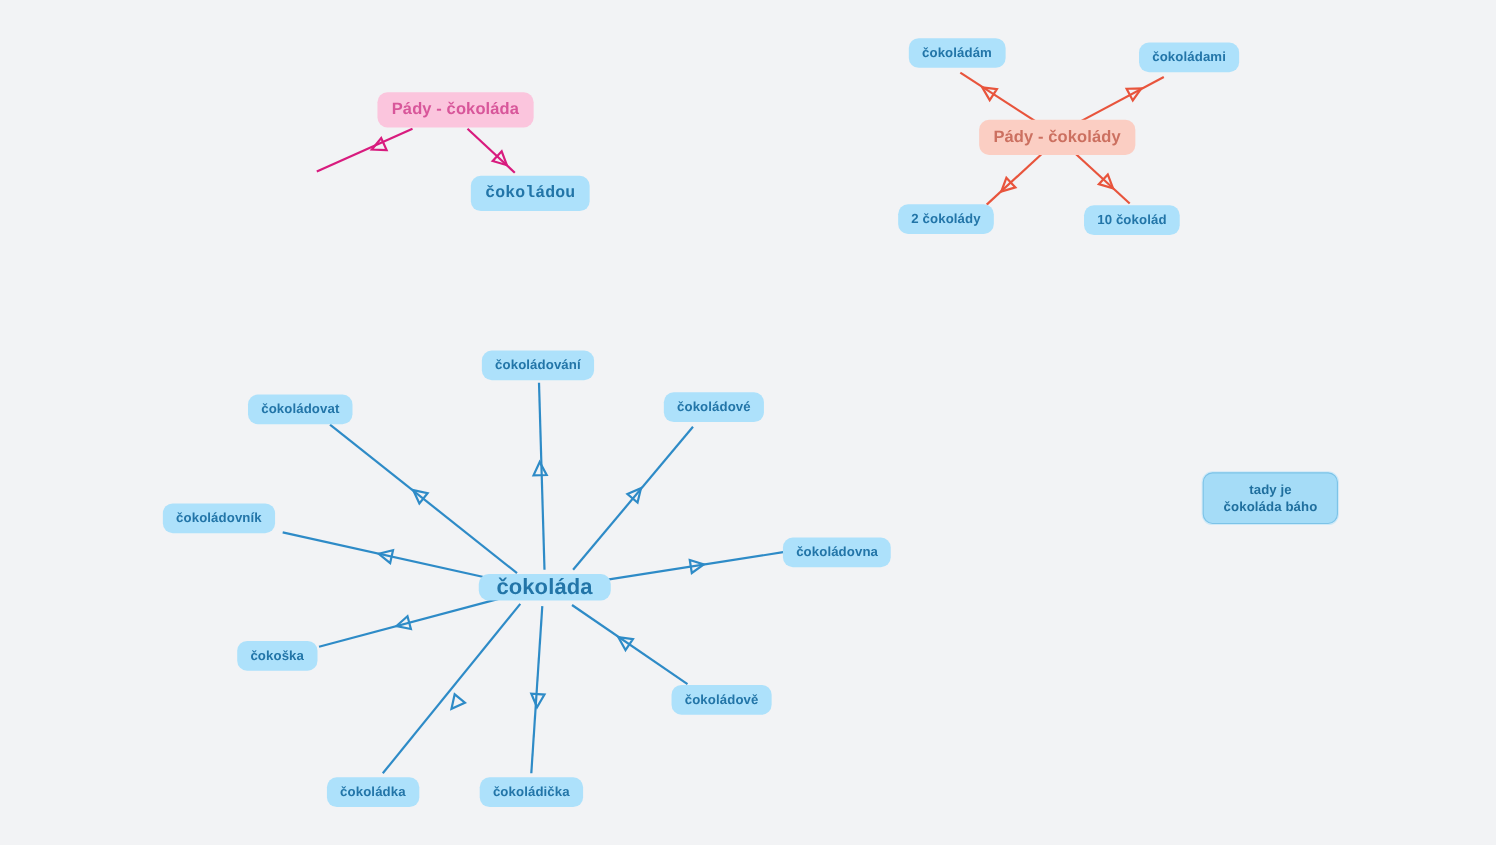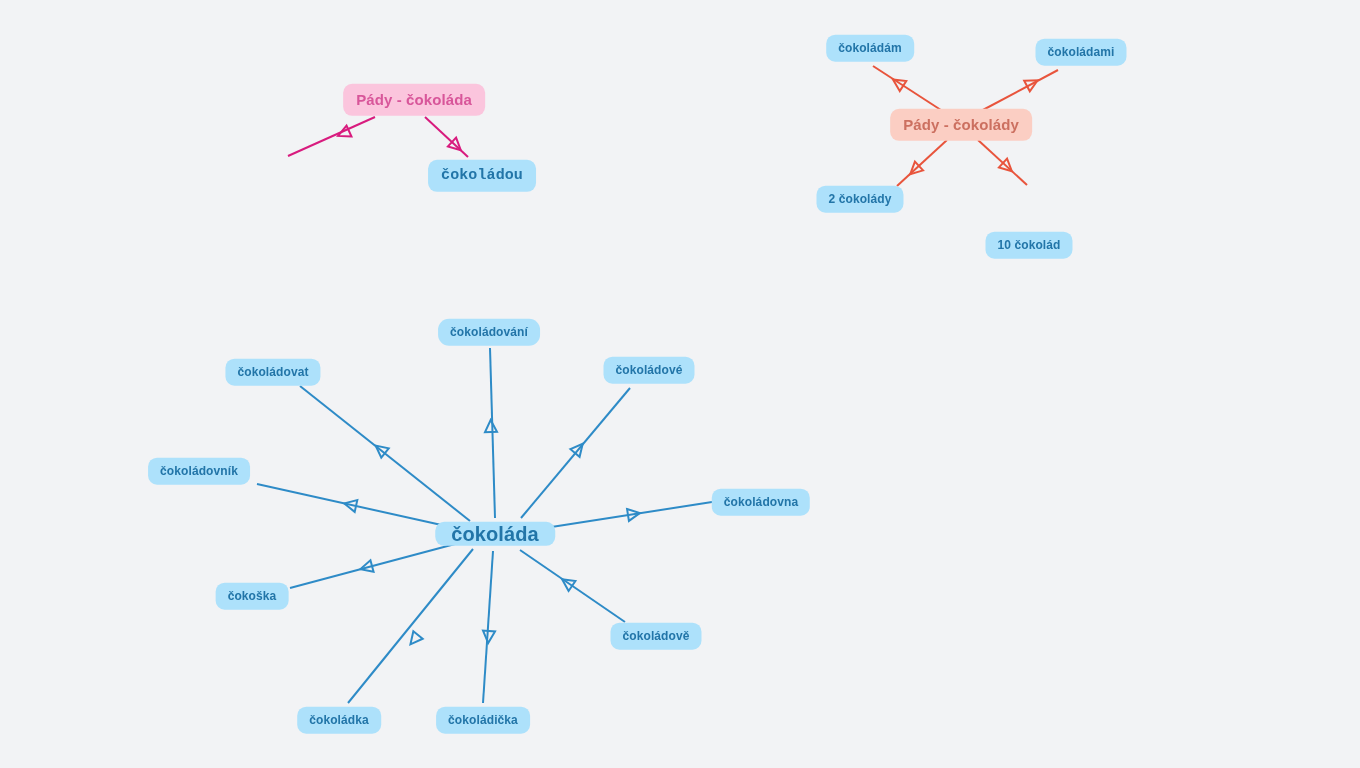--- a/index.html
+++ b/index.html
@@ -127,36 +127,38 @@
   <div class="node blue sz-md" style="left:482px; top:176px;font-family:Liberation Mono, monospace;">čokoládou</div>
 
   <div class="node salmon sz-md" style="left:961px; top:125px;">Pády - čokolády</div>
 
   <div class="node blue sz-sm" style="left:870px; top:48px;">čokoládám</div>
 
   <div class="node blue sz-sm" style="left:1081px; top:52px;">čokoládami</div>
 
   <div class="node blue sz-sm" style="left:860px; top:199px;">2 čokolády</div>
 
-  <div class="node blue sz-sm" style="left:1029px; top:200px;margin-top:45px;">10 čokolád</div>
+  <div class="node blue sz-sm" style="left:1029px; top:200px;">10 čokolád</div>
 
   <div class="node hub" style="left:495px; top:534px; padding:0 16px;">čokoláda</div>
 
-  <div class="node blue sz-sm" style="left:489px; top:332px;border-radius:11px;">čokoládování</div>
+  <div class="node blue sz-sm" style="left:489px; top:332px;">čokoládování</div>
 
   <div class="node blue sz-sm" style="left:273px; top:372px;">čokoládovat</div>
 
   <div class="node blue sz-sm" style="left:649px; top:370px;">čokoládové</div>
 
   <div class="node blue sz-sm" style="left:199px; top:471px;">čokoládovník</div>
 
   <div class="node blue sz-sm" style="left:761px; top:502px;">čokoládovna</div>
 
   <div class="node blue sz-sm" style="left:252px; top:596px;">čokoška</div>
 
   <div class="node blue sz-sm" style="left:656px; top:636px;">čokoládově</div>
 
   <div class="node blue sz-sm" style="left:339px; top:720px;">čokoládka</div>
 
   <div class="node blue sz-sm" style="left:483px; top:720px;">čokoládička</div>
 
+  <div class="node selected sz-sm" style="left:1155px; top:453px; padding:8px 18px;">tady je
+čokoláda báho</div>
 
 </div>
 
 </body></html>

